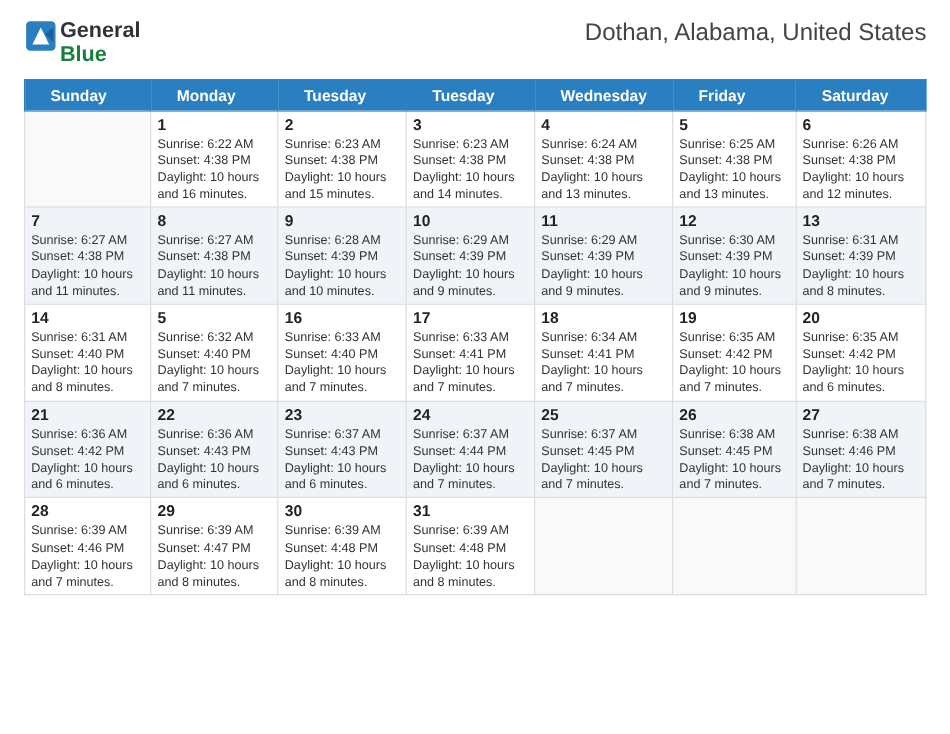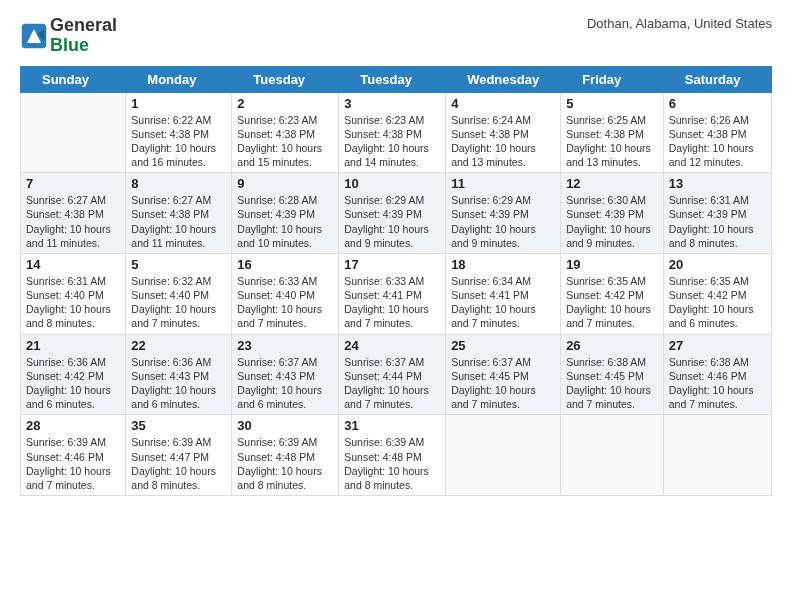--- a/index.html
+++ b/index.html
@@ -17,21 +17,20 @@
       background: #fff;
     }
     .header {
       display: flex;
       align-items: flex-start;
       justify-content: space-between;
       margin-bottom: 10px;
     }
     .logo {
       display: flex;
-      align-items: center;
     }
     .logo-text {
       font-size: 18px;
       font-weight: bold;
       color: #333;
       line-height: 1.1;
     }
     .logo-text .blue { color: #15803d; }
     .logo-icon {
       width: 28px;
@@ -41,21 +40,21 @@
     .title-block {
       text-align: right;
     }
     .title-block h1 {
       font-size: 32px;
       font-weight: bold;
       color: #222;
       line-height: 1.1;
     }
     .title-block h2 {
-      font-size: 13px;
+      font-size: 20px;
       font-weight: normal;
       color: #444;
     }
     .calendar {
       width: 100%;
       border-collapse: collapse;
       border: 1px solid #ccc;
     }
     .calendar th {
       background: #2a7fc1;
@@ -245,21 +244,21 @@
             <span class="day-num">27</span>
             <div class="day-info">Sunrise: 6:38 AM<br>Sunset: 4:46 PM<br>Daylight: 10 hours<br>and 7 minutes.</div>
           </td>
         </tr>
         <tr class="">
           <td>
             <span class="day-num">28</span>
             <div class="day-info">Sunrise: 6:39 AM<br>Sunset: 4:46 PM<br>Daylight: 10 hours<br>and 7 minutes.</div>
           </td>
           <td>
-            <span class="day-num">35</span>
+            <span class="day-num">29</span>
             <div class="day-info">Sunrise: 6:39 AM<br>Sunset: 4:47 PM<br>Daylight: 10 hours<br>and 8 minutes.</div>
           </td>
           <td>
             <span class="day-num">30</span>
             <div class="day-info">Sunrise: 6:39 AM<br>Sunset: 4:48 PM<br>Daylight: 10 hours<br>and 8 minutes.</div>
           </td>
           <td>
             <span class="day-num">31</span>
             <div class="day-info">Sunrise: 6:39 AM<br>Sunset: 4:48 PM<br>Daylight: 10 hours<br>and 8 minutes.</div>
           </td>

